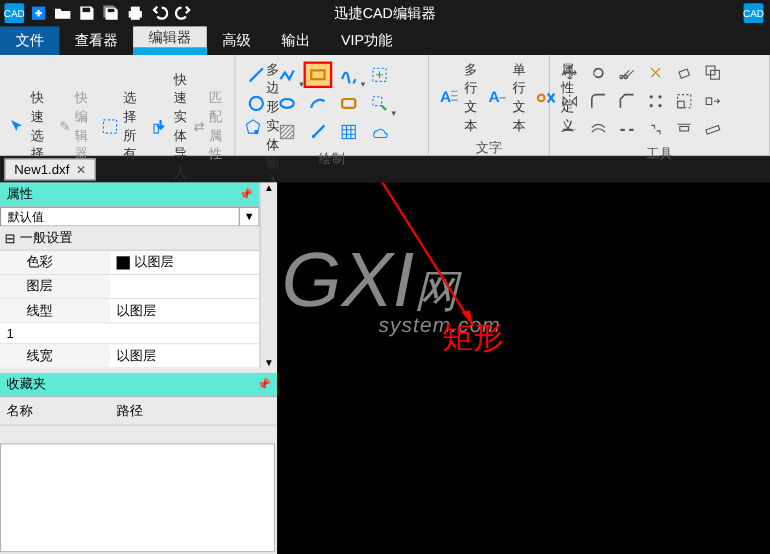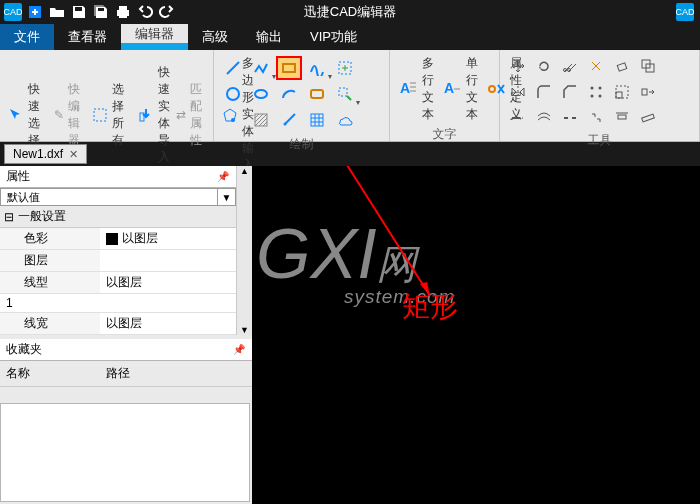--- a/index.html
+++ b/index.html
@@ -32,21 +32,21 @@
 
   .tool-grid { display: grid; grid-template-columns: repeat(6, 24px); grid-template-rows: repeat(3, 24px); gap: 2px; }
   .tool-grid .tc { display: flex; align-items: center; justify-content: center; cursor: pointer; }
 
   .doc-tabs { height: 24px; background: #1a1a1a; display: flex; align-items: center; padding-left: 4px; }
   .doc-tab { background: #eaeaea; border: 1px solid #888; font-size: 12px; padding: 2px 8px; display: flex; align-items: center; gap: 6px; cursor: pointer; }
   .doc-tab .close { font-size: 11px; color: #555; cursor: pointer; }
 
   .workspace { display: flex; height: calc(504px - 24px - 26px - 92px - 24px); }
   .left-panel { width: 252px; background: #eaeaea; display: flex; flex-direction: column; font-size: 12px; }
-  .panel-hdr { background: #ffffff; padding: 2px 6px; display: flex; justify-content: space-between; align-items: center; border-bottom: 1px solid #b5b5b5; }
+  .panel-hdr { background: #5eead4; padding: 2px 6px; display: flex; justify-content: space-between; align-items: center; border-bottom: 1px solid #b5b5b5; }
   .panel-hdr .pin { font-size: 10px; color: #444; cursor: pointer; }
   .combo { display: flex; border: 1px solid #999; background: #fff; margin: 0; }
   .combo input { flex: 1; border: none; padding: 2px 6px; font-size: 11px; outline: none; background: transparent; }
   .combo .arrow { width: 18px; display: flex; align-items: center; justify-content: center; border-left: 1px solid #999; cursor: pointer; font-size: 10px; }
   .prop-grid { background: #fff; }
   .prop-section { background: #eaeaea; padding: 2px 4px; border-bottom: 1px solid #ccc; display: flex; align-items: center; gap: 4px; }
   .prop-row { display: flex; border-bottom: 1px solid #e0e0e0; }
   .prop-row .k { width: 100px; padding: 2px 4px 2px 24px; background: #f5f5f5; }
   .prop-row .v { flex: 1; padding: 2px 6px; display: flex; align-items: center; gap: 4px; }
   .swatch { width: 12px; height: 12px; background: #000; display: inline-block; }

